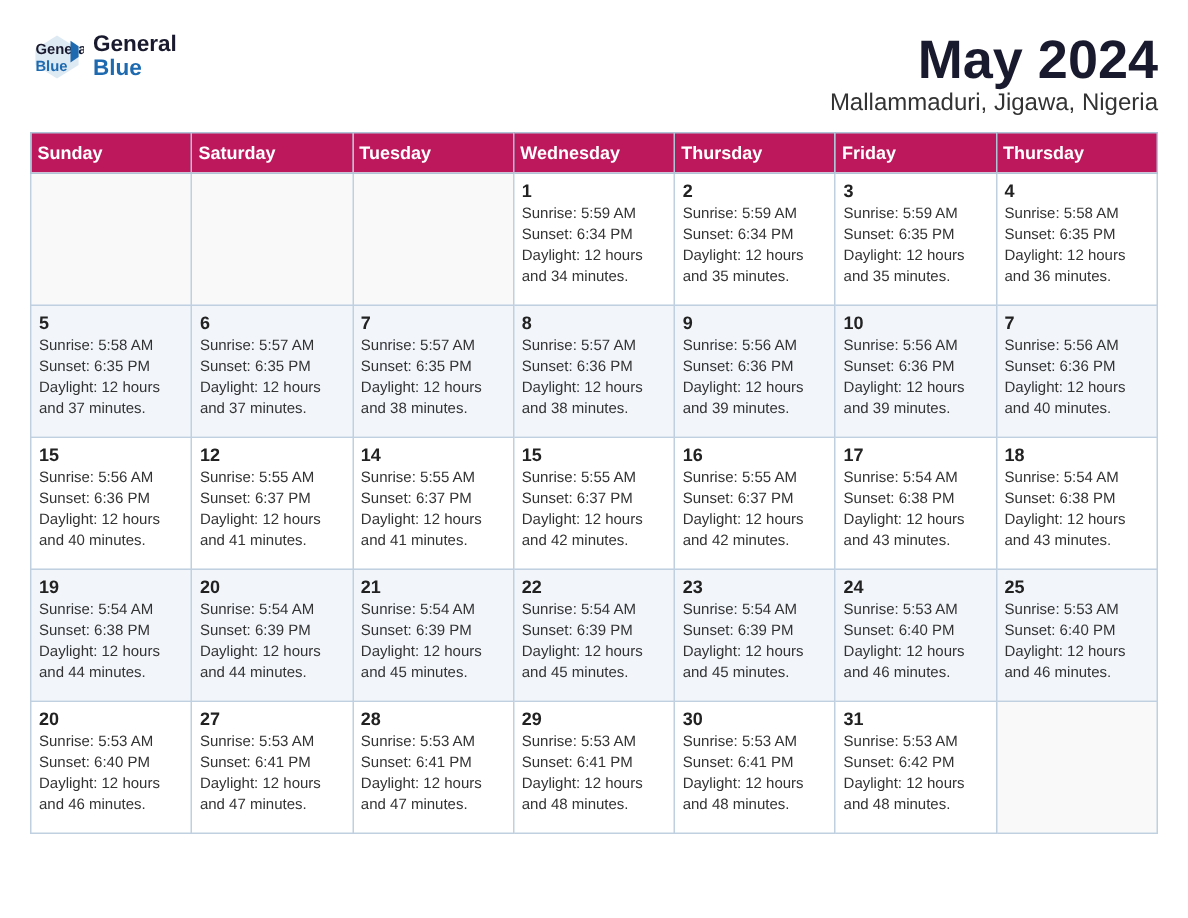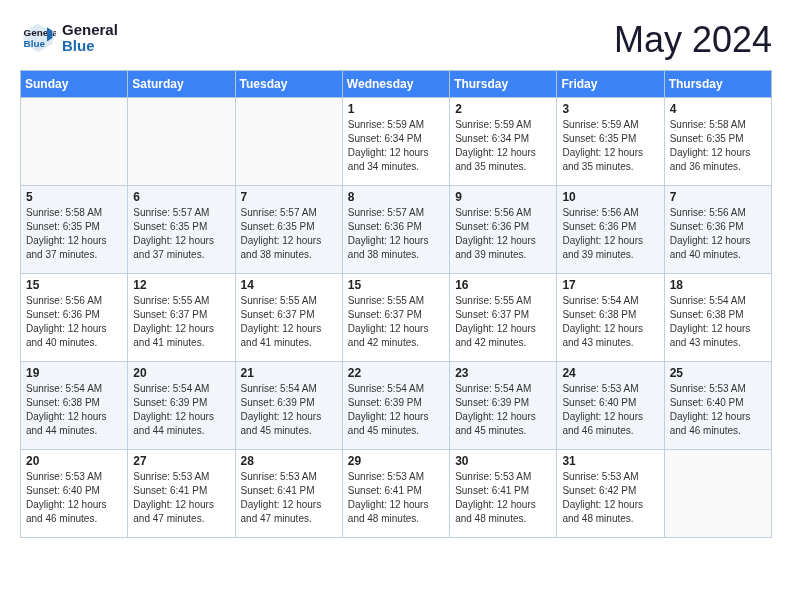--- a/index.html
+++ b/index.html
@@ -23,35 +23,35 @@
     }
     .logo-icon {
       width: 36px;
       height: 36px;
     }
     .title-block {
       text-align: right;
     }
     .month-year {
       font-size: 36px;
-      font-weight: normal;
+      font-weight: bold;
       color: #1a1a2e;
       line-height: 1.1;
     }
     .location {
       font-size: 16px;
       color: #333;
     }
     table {
       width: 100%;
       border-collapse: collapse;
       table-layout: fixed;
     }
     thead tr th {
-      background-color: #3b82f6;
+      background-color: #be185d;
       color: #fff;
       font-size: 12px;
       font-weight: bold;
       padding: 6px 4px;
       text-align: left;
       border: 1px solid #b0c4d8;
     }
     tbody tr td {
       border: 1px solid #c0d0e0;
       vertical-align: top;
@@ -90,20 +90,21 @@
       <text x="4" y="30" font-size="11" font-weight="bold" fill="#1e6ab0">Blue</text>
       <polygon points="30,8 36,12 36,20 30,24" fill="#1e6ab0"></polygon>
     </svg>
     <div style="line-height:1.1;">
       <div style="font-size:15px;font-weight:bold;color:#1a1a2e;">General</div>
       <div style="font-size:15px;font-weight:bold;color:#1e6ab0;">Blue</div>
     </div>
   </div>
   <div class="title-block">
     <div class="month-year">May 2024</div>
+    <div class="location">Mallammaduri, Jigawa, Nigeria</div>
   </div>
 </div>
 
 <table>
   <thead>
     <tr id="weekday-header">
     <th>Sunday</th>
         <th>Saturday</th>
         <th>Tuesday</th>
         <th>Wednesday</th>

